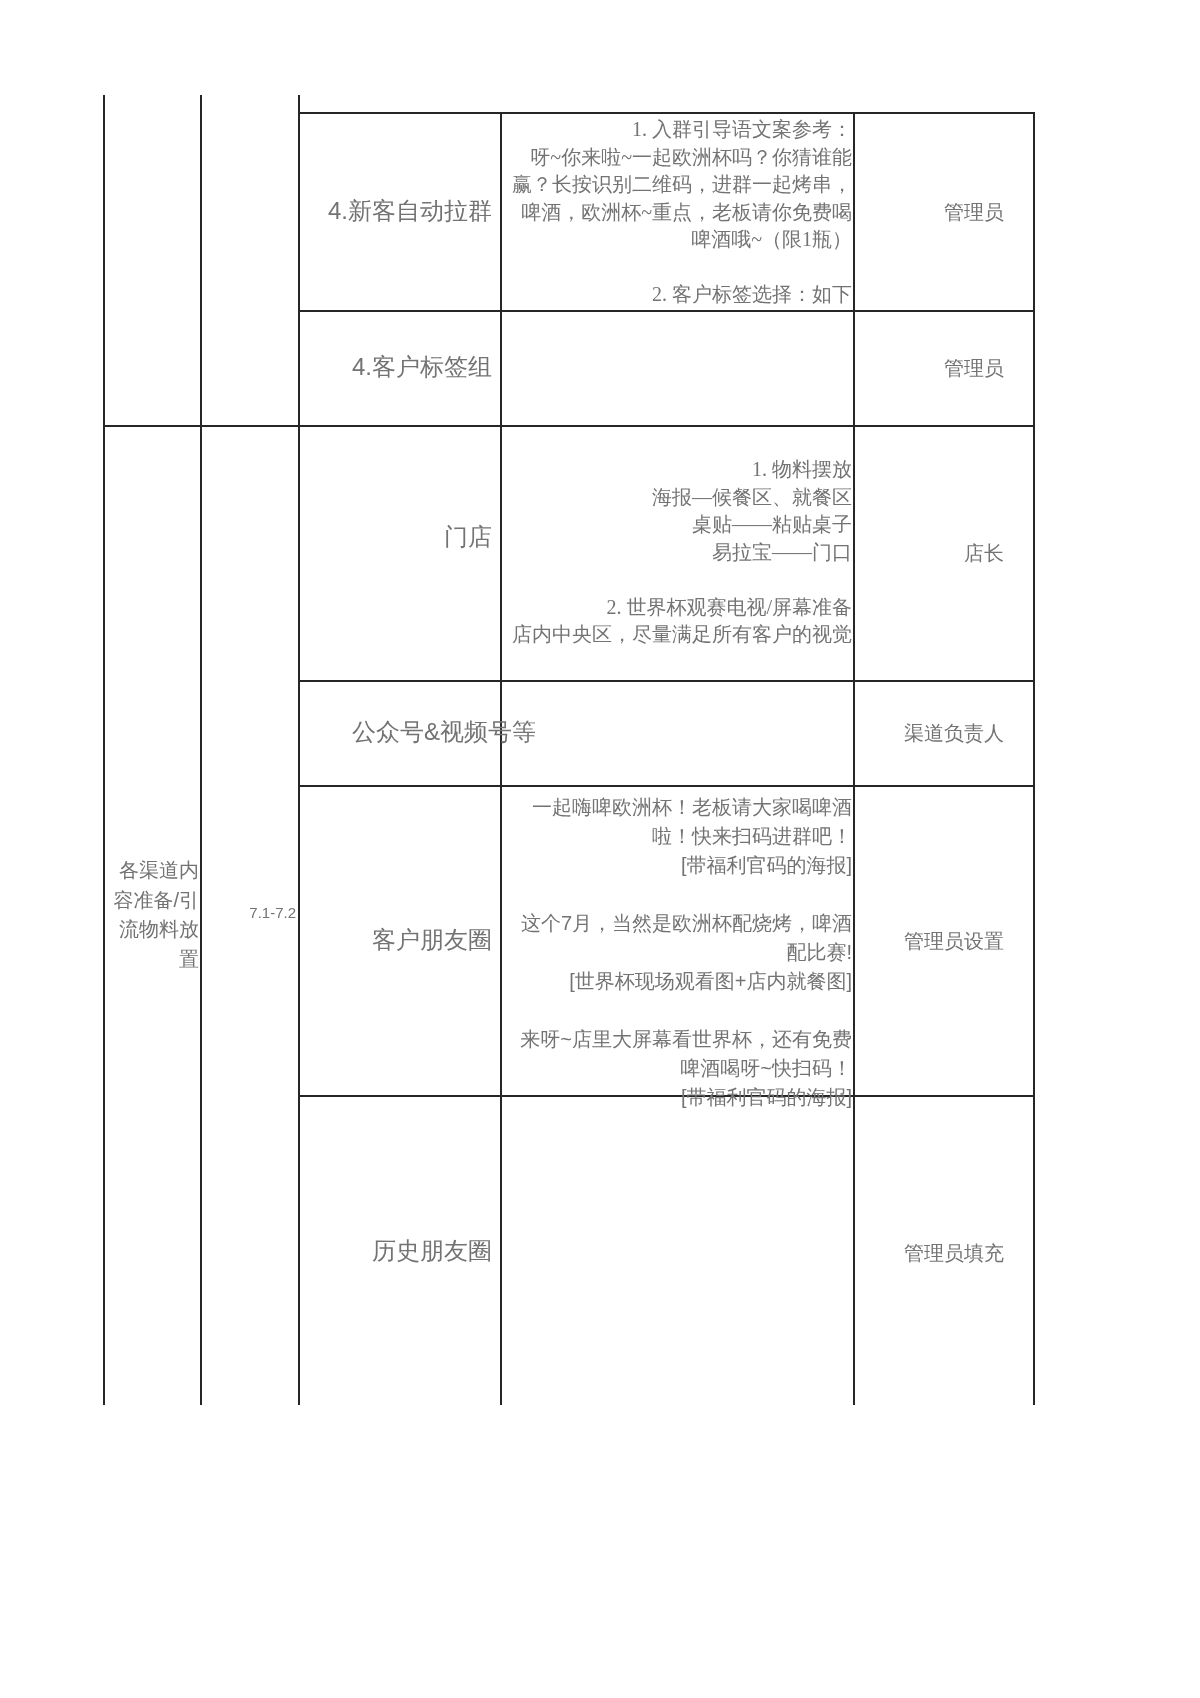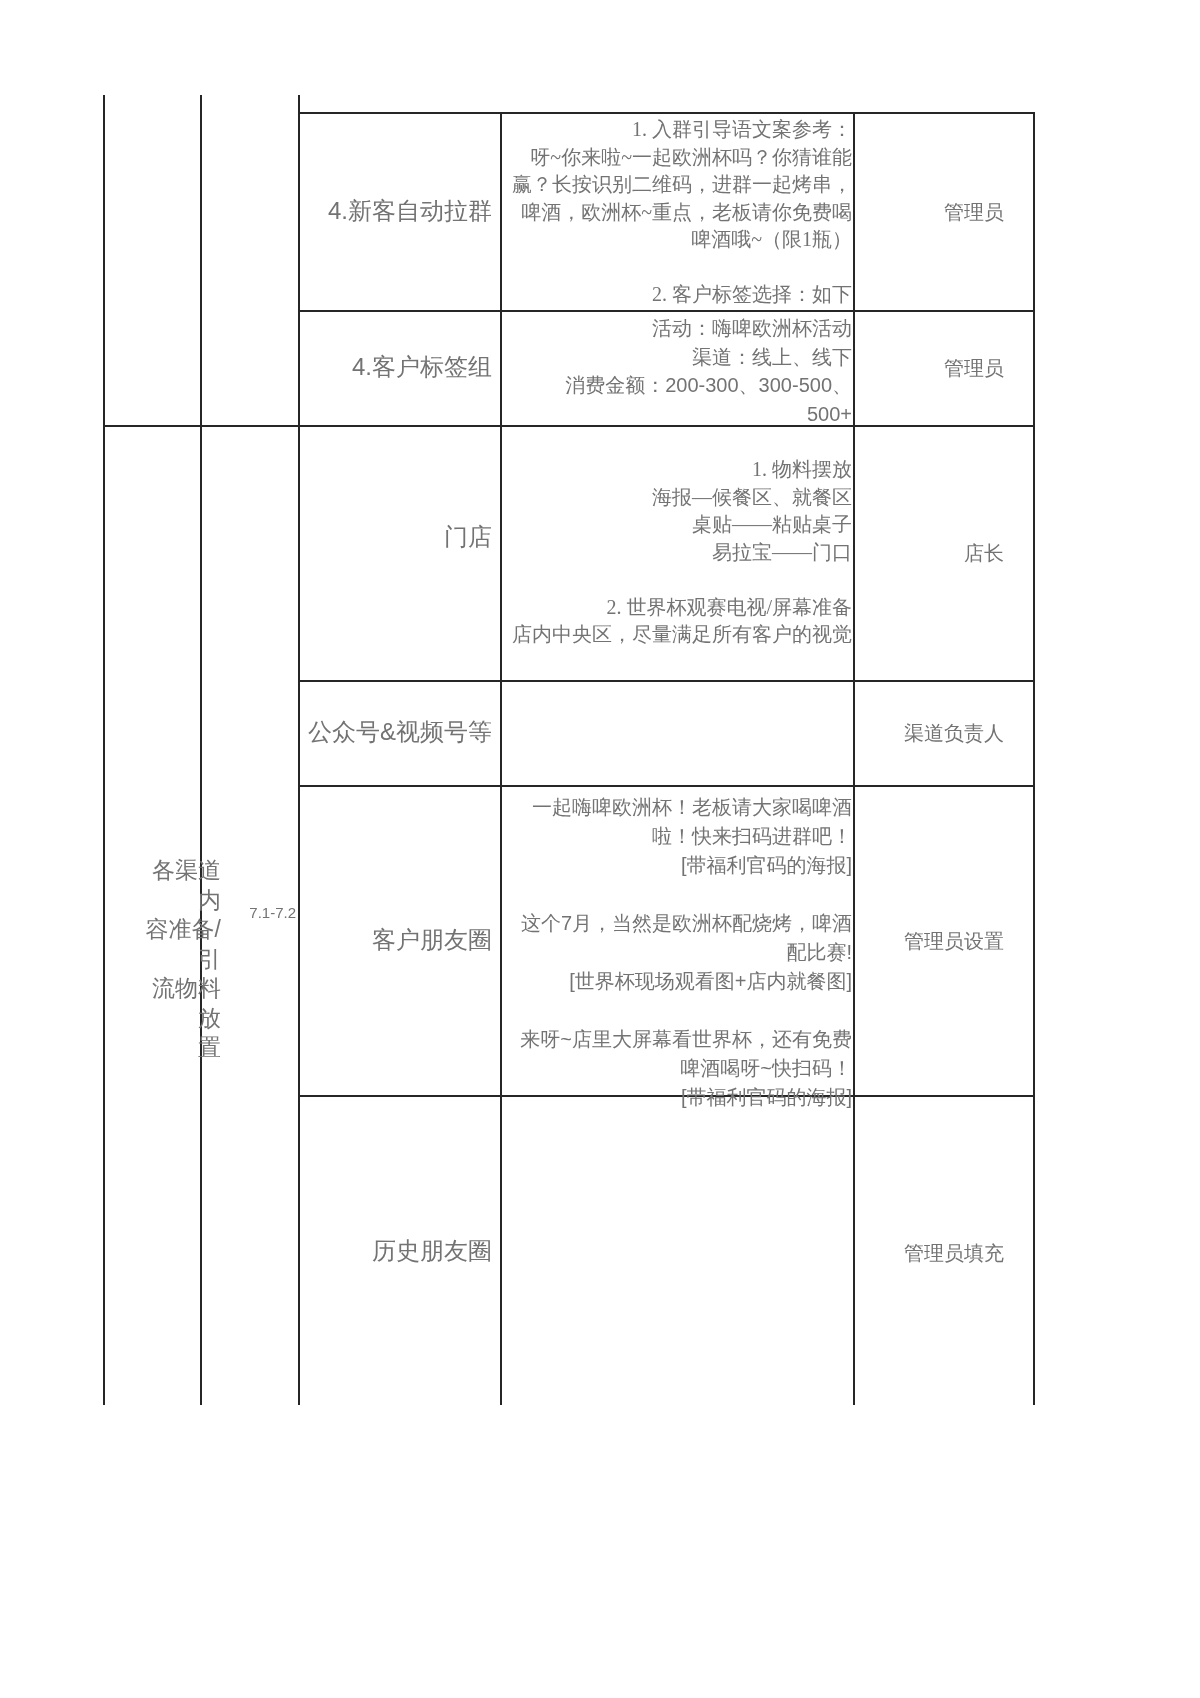--- a/index.html
+++ b/index.html
@@ -57,23 +57,22 @@
   }
   .row-owner {
     left: 836px;
     width: 168px;
     font-size: 20px;
     line-height: 26px;
   }
   .section-label {
     left: 111px;
     width: 88px;
-    font-size: 23px;
+    font-size: 20px;
     line-height: 29.5px;
-    margin-left: 22px;
   }
   .section-date {
     left: 206px;
     width: 90px;
     font-size: 15px;
     line-height: 26px;
   }
 </style>
 </head>
 <body>
@@ -104,37 +103,33 @@
   <div class="cell-text row-content serif content-serif" style="top:116px;">1. 入群引导语文案参考：
 呀~你来啦~一起欧洲杯吗？你猜谁能
 赢？长按识别二维码，进群一起烤串，
 啤酒，欧洲杯~重点，老板请你免费喝
 啤酒哦~（限1瓶）
 
 2. 客户标签选择：如下</div>
   <div class="cell-text row-owner serif" style="top:199px;">管理员</div>
 
   <div class="cell-text row-label sans" style="top:354px;">4.客户标签组</div>
-  <div class="cell-text row-content sans" style="top:314px; line-height:28.5px;">活动：嗨啤欧洲杯活动
-渠道：线上、线下
-消费金额：200-300、300-500、
-500+</div>
   <div class="cell-text row-owner sans" style="top:355px;">管理员</div>
 
   <div class="cell-text row-label sans" style="top:524px;">门店</div>
   <div class="cell-text row-content serif content-serif" style="top:456px;">1. 物料摆放
 海报—候餐区、就餐区
 桌贴——粘贴桌子
 易拉宝——门口
 
 2. 世界杯观赛电视/屏幕准备
 店内中央区，尽量满足所有客户的视觉</div>
   <div class="cell-text row-owner serif" style="top:540px;">店长</div>
 
-  <div class="cell-text row-label sans" style="top:719px;">公众号&amp;视频号等</div>
+  <div class="cell-text row-label sans" style="top:719px;margin-left:44px;">公众号&amp;视频号等</div>
   <div class="cell-text row-owner sans" style="top:720px;">渠道负责人</div>
 
   <div class="cell-text row-label sans" style="top:927px;">客户朋友圈</div>
   <div class="cell-text row-content sans content-sans" style="top:793px;">一起嗨啤欧洲杯！老板请大家喝啤酒
 啦！快来扫码进群吧！
 [带福利官码的海报]
 
 这个7月，当然是欧洲杯配烧烤，啤酒
 配比赛!
 [世界杯现场观看图+店内就餐图]

